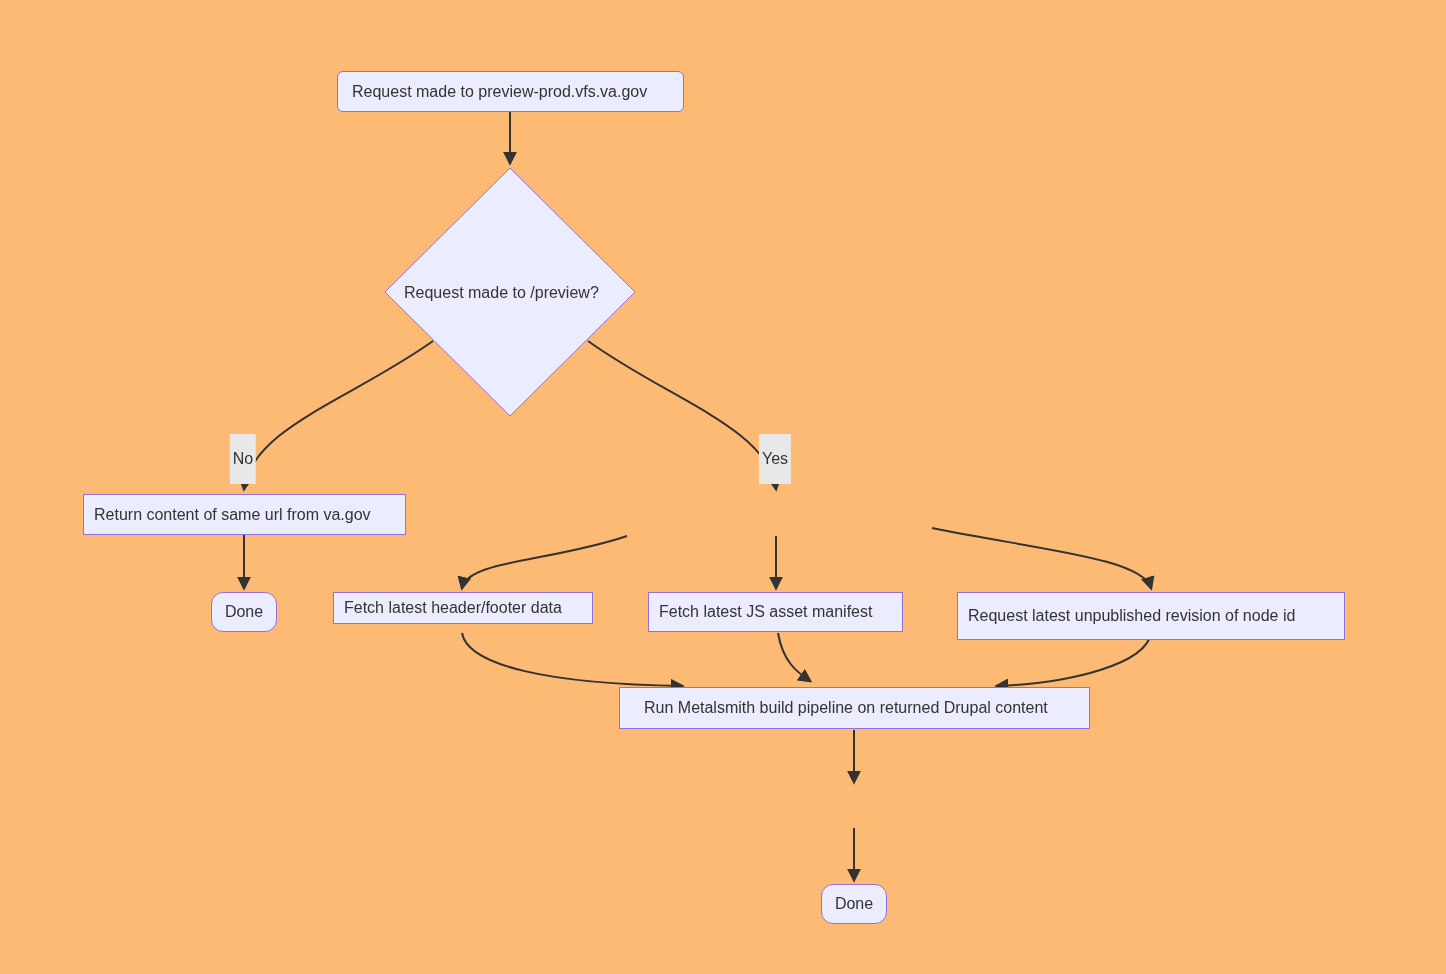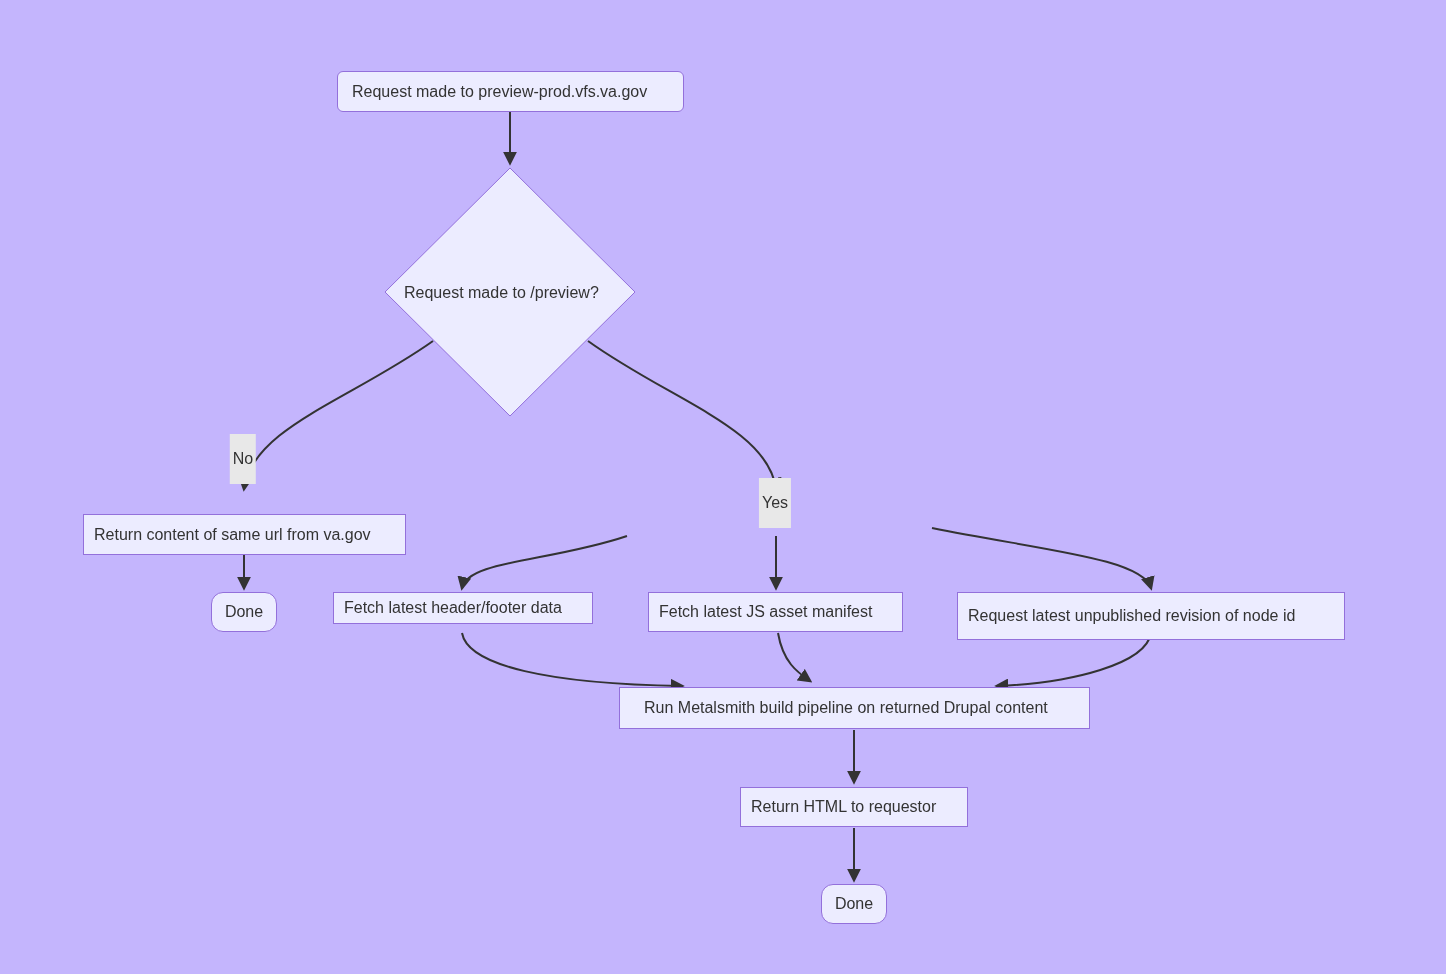--- a/index.html
+++ b/index.html
@@ -4,21 +4,21 @@
 <style>
   html, body {
     margin: 0;
     padding: 0;
     background: #f8f8f8;
   }
   .canvas {
     position: relative;
     width: 1446px;
     height: 974px;
-    background: #c4b5fd;
+    background: #fdba74;
     font-family: "Liberation Sans", "DejaVu Sans", sans-serif;
     color: #333333;
     overflow: hidden;
   }
   .edges-layer {
     position: absolute;
     left: 0;
     top: 0;
     width: 1446px;
     height: 974px;
@@ -117,32 +117,31 @@
 
     <path class="edge" d="M854,828 L854,880" marker-end="url(#arrow)"></path>
   </svg>
 
   <div class="node rounded" style="left:337px; top:71px; width:347px; height:41px; padding-left:14px;">Request made to preview-prod.vfs.va.gov</div>
 
   <div class="diamond-label">Request made to /preview?</div>
 
   <span class="edge-label" style="left:243px; top:459px;">No</span>
 
-  <span class="edge-label" style="left:775px; top:459px;margin-top:44px;">Yes</span>
+  <span class="edge-label" style="left:775px; top:459px;">Yes</span>
 
-  <div class="node" style="left:83px; top:494px; width:323px; height:41px;margin-top:20px;">Return content of same url from va.gov</div>
+  <div class="node" style="left:83px; top:494px; width:323px; height:41px;">Return content of same url from va.gov</div>
 
   <div class="node pill" style="left:211px; top:592px; width:66px; height:40px;">Done</div>
 
 
   <div class="node" style="left:333px; top:592px; width:260px; height:32px;">Fetch latest header/footer data</div>
 
   <div class="node" style="left:648px; top:592px; width:255px; height:40px;">Fetch latest JS asset manifest</div>
 
   <div class="node" style="left:957px; top:592px; width:388px; height:48px;">Request latest unpublished revision of node id</div>
 
   <div class="node" style="left:619px; top:687px; width:471px; height:42px;padding-left:24px;">Run Metalsmith build pipeline on returned Drupal content</div>
 
-  <div class="node" style="left:740px; top:787px; width:228px; height:40px;">Return HTML to requestor</div>
 
   <div class="node pill" style="left:821px; top:884px; width:66px; height:40px;">Done</div>
 
 </div>
 
 </body></html>

